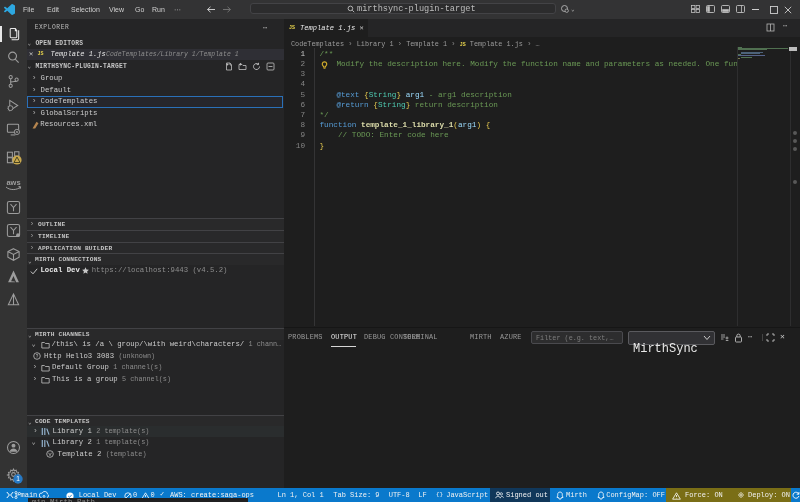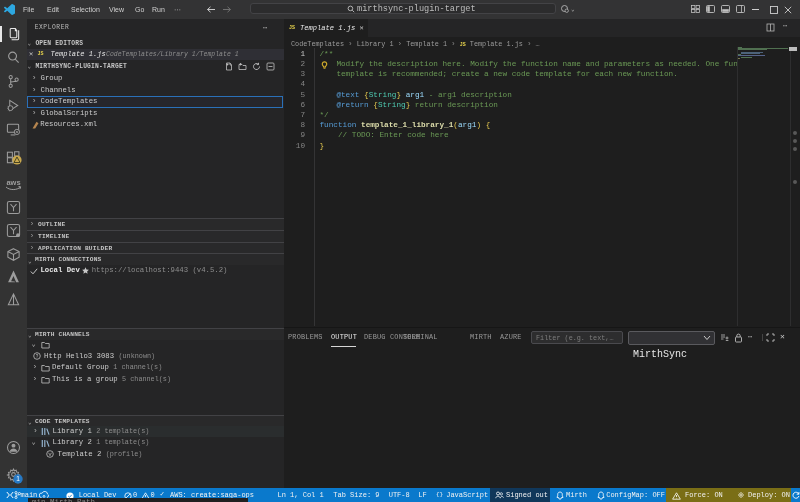--- a/index.html
+++ b/index.html
@@ -214,21 +214,21 @@
       <rect x="1" y="1" width="7" height="7" rx="1" fill="none" stroke="#c0c0c0" stroke-width="0.8"></rect>
       <line x1="2.5" y1="4.5" x2="6.5" y2="4.5" stroke="#c0c0c0" stroke-width="0.8"></line>
     </svg>
 
 <div class="trow" style="top:73px">
       <span class="chev" style="left:31.7px;top:0.3px">›</span>
       <span style="position:absolute;left:40.5px;top:1px">Group</span>
     </div>
 <div class="trow" style="top:84.6px">
       <span class="chev" style="left:31.7px;top:0.3px">›</span>
-      <span style="position:absolute;left:40.5px;top:1px">Channels</span>
+      <span style="position:absolute;left:40.5px;top:1px">Default</span>
     </div>
 <div class="abs" style="left:27px;top:96px;width:256px;height:11.6px;background:#26262b;border:1px solid #2a70b8;box-sizing:border-box"></div>
 <div class="trow" style="top:96.2px">
       <span class="chev" style="left:31.7px;top:0.3px">›</span>
       <span style="position:absolute;left:40.5px;top:1px">CodeTemplates</span>
     </div>
 <div class="trow" style="top:107.8px">
       <span class="chev" style="left:31.7px;top:0.3px">›</span>
       <span style="position:absolute;left:40.5px;top:1px">GlobalScripts</span>
     </div>
@@ -267,20 +267,21 @@
     </div>
 <div class="shead" style="top:327.5px">
       <span class="chev" style="left:1px;top:2.5px;font-size:6px">⌄</span>
       <span class="tx" style="left:8px">MIRTH CHANNELS</span>
     </div>
 <div class="trow" style="top:339px">
       <span class="chev" style="left:31.5px;top:1.2px;font-size:7px">⌄</span>
       <svg style="position:absolute;left:40.5px;top:2px" width="9" height="8" viewBox="0 0 9 8">
         <path fill="none" stroke="#c0c0c0" stroke-width="0.8" d="M0.8 1.5 H3.4 L4.4 2.5 H8.2 V7 H0.8 Z"></path>
       </svg>
+      <span style="position:absolute;left:51.5px;top:1px">/this\ is /a \ group/\with weird\characters/ <span class="cnt">1 chann…</span></span>
     </div>
 <div class="trow" style="top:350.6px">
       <svg style="position:absolute;left:32.8px;top:1.8px" width="8" height="8" viewBox="0 0 8 8">
         <circle cx="4" cy="4" r="3.3" fill="none" stroke="#c0c0c0" stroke-width="0.8"></circle>
         <text x="4" y="5.8" text-anchor="middle" font-size="4.5" fill="#c0c0c0" font-family="Liberation Mono">?</text>
       </svg>
       <span style="position:absolute;left:44px;top:1px">Http Hello3 3083 <span class="cnt">(unknown)</span></span>
     </div>
 <div class="trow" style="top:362.2px">
       <span class="chev" style="left:32.5px;top:0.3px">›</span>
@@ -313,21 +314,21 @@
       <svg style="position:absolute;left:41px;top:1.5px" width="9" height="9" viewBox="0 0 9 9">
         <path fill="none" stroke="#93b2cd" stroke-width="1.2" d="M1.3 1 V8 M3.8 1 V8 M5.8 1.6 L8 7.6"></path>
       </svg>
       <span style="position:absolute;left:52.5px;top:1px">Library 2 <span class="cnt">1 template(s)</span></span>
     </div>
 <div class="trow" style="top:448.8px">
       <svg style="position:absolute;left:45.8px;top:1.5px" width="8" height="8" viewBox="0 0 8 8">
         <circle cx="4" cy="4" r="3.3" fill="none" stroke="#c0c0c0" stroke-width="0.8"></circle>
         <path fill="none" stroke="#c0c0c0" stroke-width="0.8" d="M2.3 3 L4 4.5 L5.7 3 M4 4.5 V6"></path>
       </svg>
-      <span style="position:absolute;left:57.5px;top:1px">Template 2 <span class="cnt">(profile)</span></span>
+      <span style="position:absolute;left:57.5px;top:1px">Template 2 <span class="cnt">(template)</span></span>
     </div>
 </div>
 
 <div class="abs" id="editor"></div>
 <div id="editorcontent">
 
 <div class="abs" id="tabbar" style="left:284px;top:19px;width:516px;height:18px;background:#252526"></div>
 <div class="abs" style="left:284px;top:19px;width:83.5px;height:18px;background:#1e1e1e"></div>
 <div class="abs" style="left:289px;top:24.5px;font-size:5px;font-weight:bold;color:#e8d44d">JS</div>
 <div class="abs" style="left:300px;top:23.5px;font-size:7.1px;font-style:italic;color:#eaeaea">Template 1.js</div>
@@ -352,21 +353,20 @@
 <div class="ln" style="top:62px">7</div>
 <div class="ln" style="top:72.2px">8</div>
 <div class="ln" style="top:82.4px">9</div>
 <div class="ln" style="top:92.6px">10</div>
 <div class="cl grn" style="top:0.8px">/**</div>
 <svg style="position:absolute;left:36.5px;top:12.8px" width="7" height="8" viewBox="0 0 7 8">
         <path fill="none" stroke="#ddb62c" stroke-width="1.1" d="M3.5 0.7 a2.4 2.4 0 0 1 1.2 4.4 l-0.2 0.9 h-2 l-0.2 -0.9 A2.4 2.4 0 0 1 3.5 0.7 Z"></path>
         <line x1="2.5" y1="7.2" x2="4.5" y2="7.2" stroke="#ddb62c" stroke-width="1"></line>
       </svg>
 <div class="grn" style="position:absolute;left:52.4px;top:11px">Modify the description here. Modify the function name and parameters as needed. One function per</div>
-<div class="grn" style="position:absolute;left:52.4px;top:21.2px">template is recommended; create a new code template for each new function.</div>
 <div style="position:absolute;left:52.4px;top:41.6px"><span class="blu">@text</span> <span class="gold">{</span><span class="teal">String</span><span class="gold">}</span> <span class="lb">arg1</span><span class="grn"> - arg1 description</span></div>
 <div style="position:absolute;left:52.4px;top:51.8px"><span class="blu">@return</span> <span class="gold">{</span><span class="teal">String</span><span class="gold">}</span><span class="grn"> return description</span></div>
 <div class="cl grn" style="top:62px">*/</div>
 <div class="cl" style="top:72.2px"><span class="blu">function</span> <span class="yel" style="font-weight:bold">template_1_library_1</span><span class="gold">(</span><span class="lb">arg1</span><span class="gold">)</span> <span class="gold">{</span></div>
 <div class="cl grn" style="top:82.4px">    // TODO: Enter code here</div>
 <div class="cl gold" style="top:92.6px">}</div>
 </div>
 
 <div class="abs" style="left:737px;top:46px;width:53px;height:262px;background:#1e1e1e">
 <div class="abs" style="left:1px;top:1px;width:4px;height:0.9px;background:#527352"></div>
@@ -393,21 +393,21 @@
 <div class="abs ptab" style="left:288px;top:333px">PROBLEMS</div>
 <div class="abs ptab" style="left:331px;top:333px;color:#e7e7e7">OUTPUT</div>
 <div class="abs" style="left:331px;top:345.5px;width:25px;height:1px;background:#d7d7d7"></div>
 <div class="abs ptab" style="left:364px;top:333px">DEBUG CONSOLE</div>
 <div class="abs ptab" style="left:403px;top:333px">TERMINAL</div>
 <div class="abs ptab" style="left:470px;top:333px">MIRTH</div>
 <div class="abs ptab" style="left:500px;top:333px">AZURE</div>
 <div class="abs" style="left:531px;top:330.5px;width:92px;height:13.5px;background:#2d2d2e;border:1px solid #4a4a4e;border-radius:2px;box-sizing:border-box"></div>
 <div class="abs" style="left:536px;top:334px;font-size:6.8px;color:#7e7e7e;white-space:nowrap;width:84px;overflow:hidden">Filter (e.g. text,…</div>
 <div class="abs" style="left:628px;top:330.5px;width:87px;height:14px;background:#313134;border:1px solid #5a5a5e;border-radius:2px;box-sizing:border-box"></div>
-<div class="abs" style="left:633px;top:349px;font-size:10px;color:#e8e8e8">MirthSync</div>
+<div class="abs" style="left:633px;top:342px;font-size:12px;color:#e8e8e8">MirthSync</div>
 <svg class="abs" style="left:703px;top:335px" width="8" height="6" viewBox="0 0 8 6">
       <path d="M1 1 L4 4.5 L7 1" fill="none" stroke="#cccccc" stroke-width="1"></path>
     </svg>
 <svg class="abs" style="left:720px;top:333px" width="9" height="9" viewBox="0 0 9 9">
       <path fill="none" stroke="#bdbdbd" stroke-width="0.8" d="M1 2 h4 M1 4 h4 M1 6 h2.5 M5.5 5 h3 M7 3.5 v3 M5.8 7.5 h2.6"></path>
     </svg>
 <svg class="abs" style="left:734px;top:332.5px" width="9" height="10" viewBox="0 0 9 10">
       <rect x="1.5" y="4" width="6" height="5" rx="0.8" fill="none" stroke="#bdbdbd" stroke-width="0.9"></rect>
       <path d="M2.8 4 V2.8 a1.7 1.7 0 0 1 3.4 0 V4" fill="none" stroke="#bdbdbd" stroke-width="0.9"></path>
     </svg>

